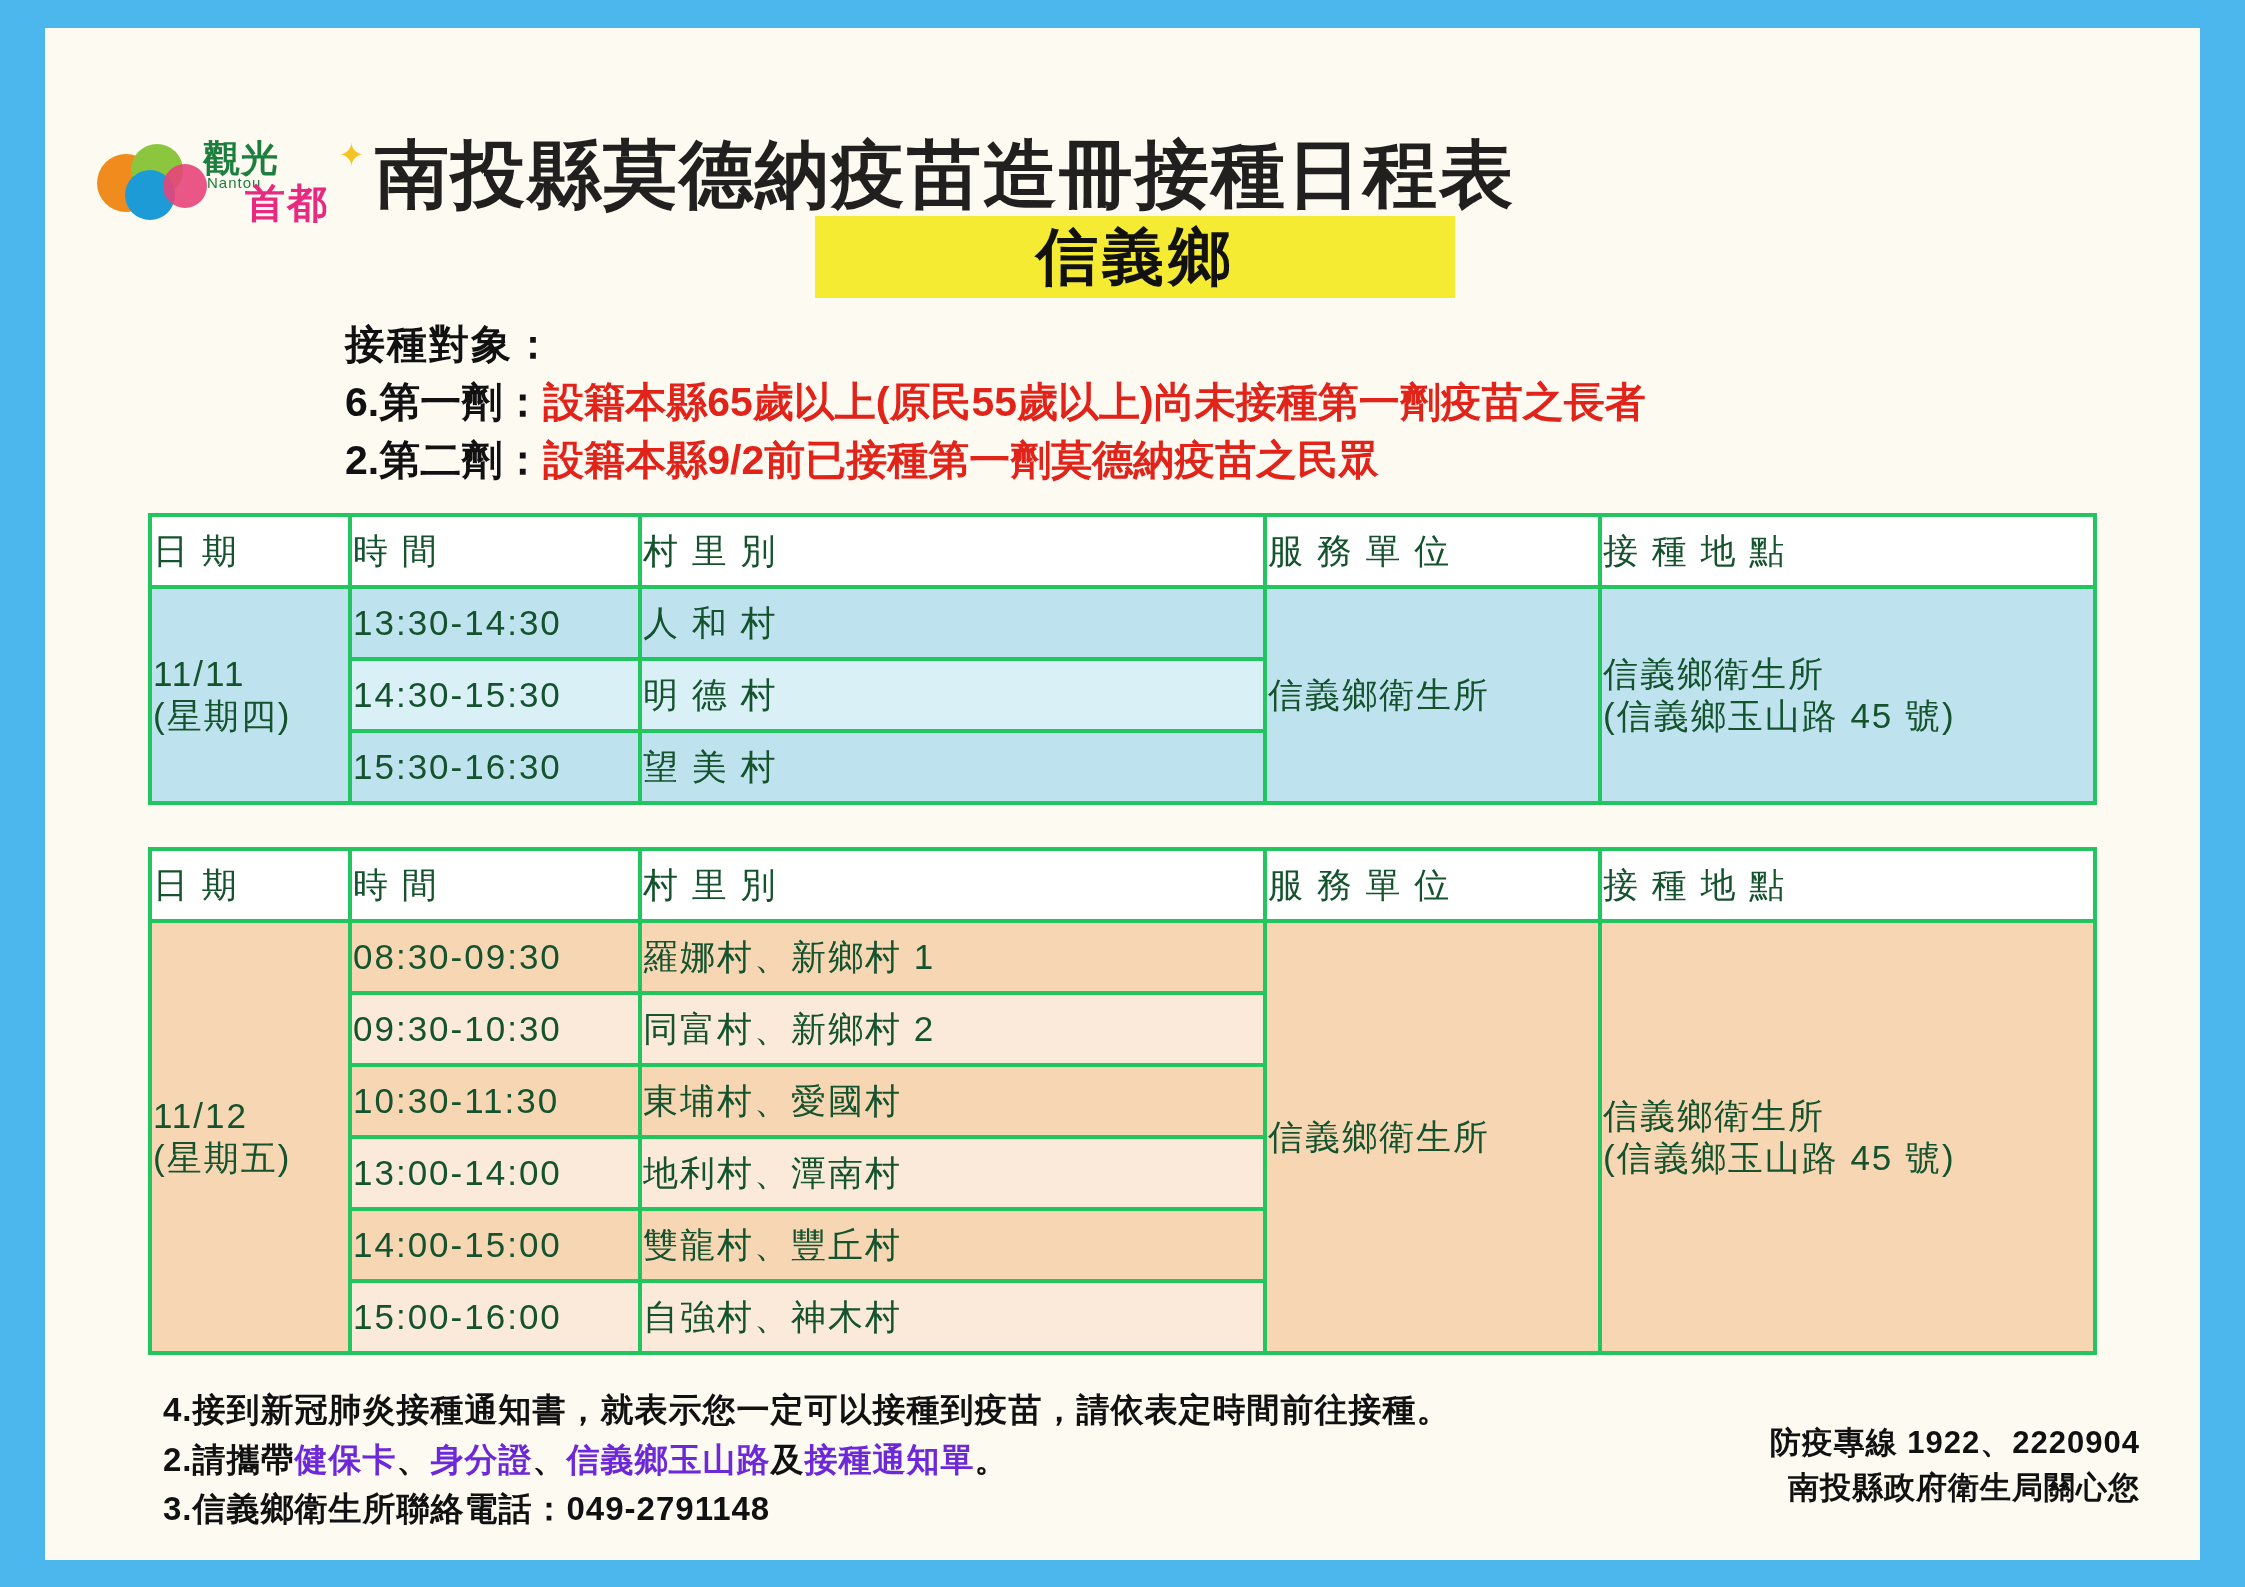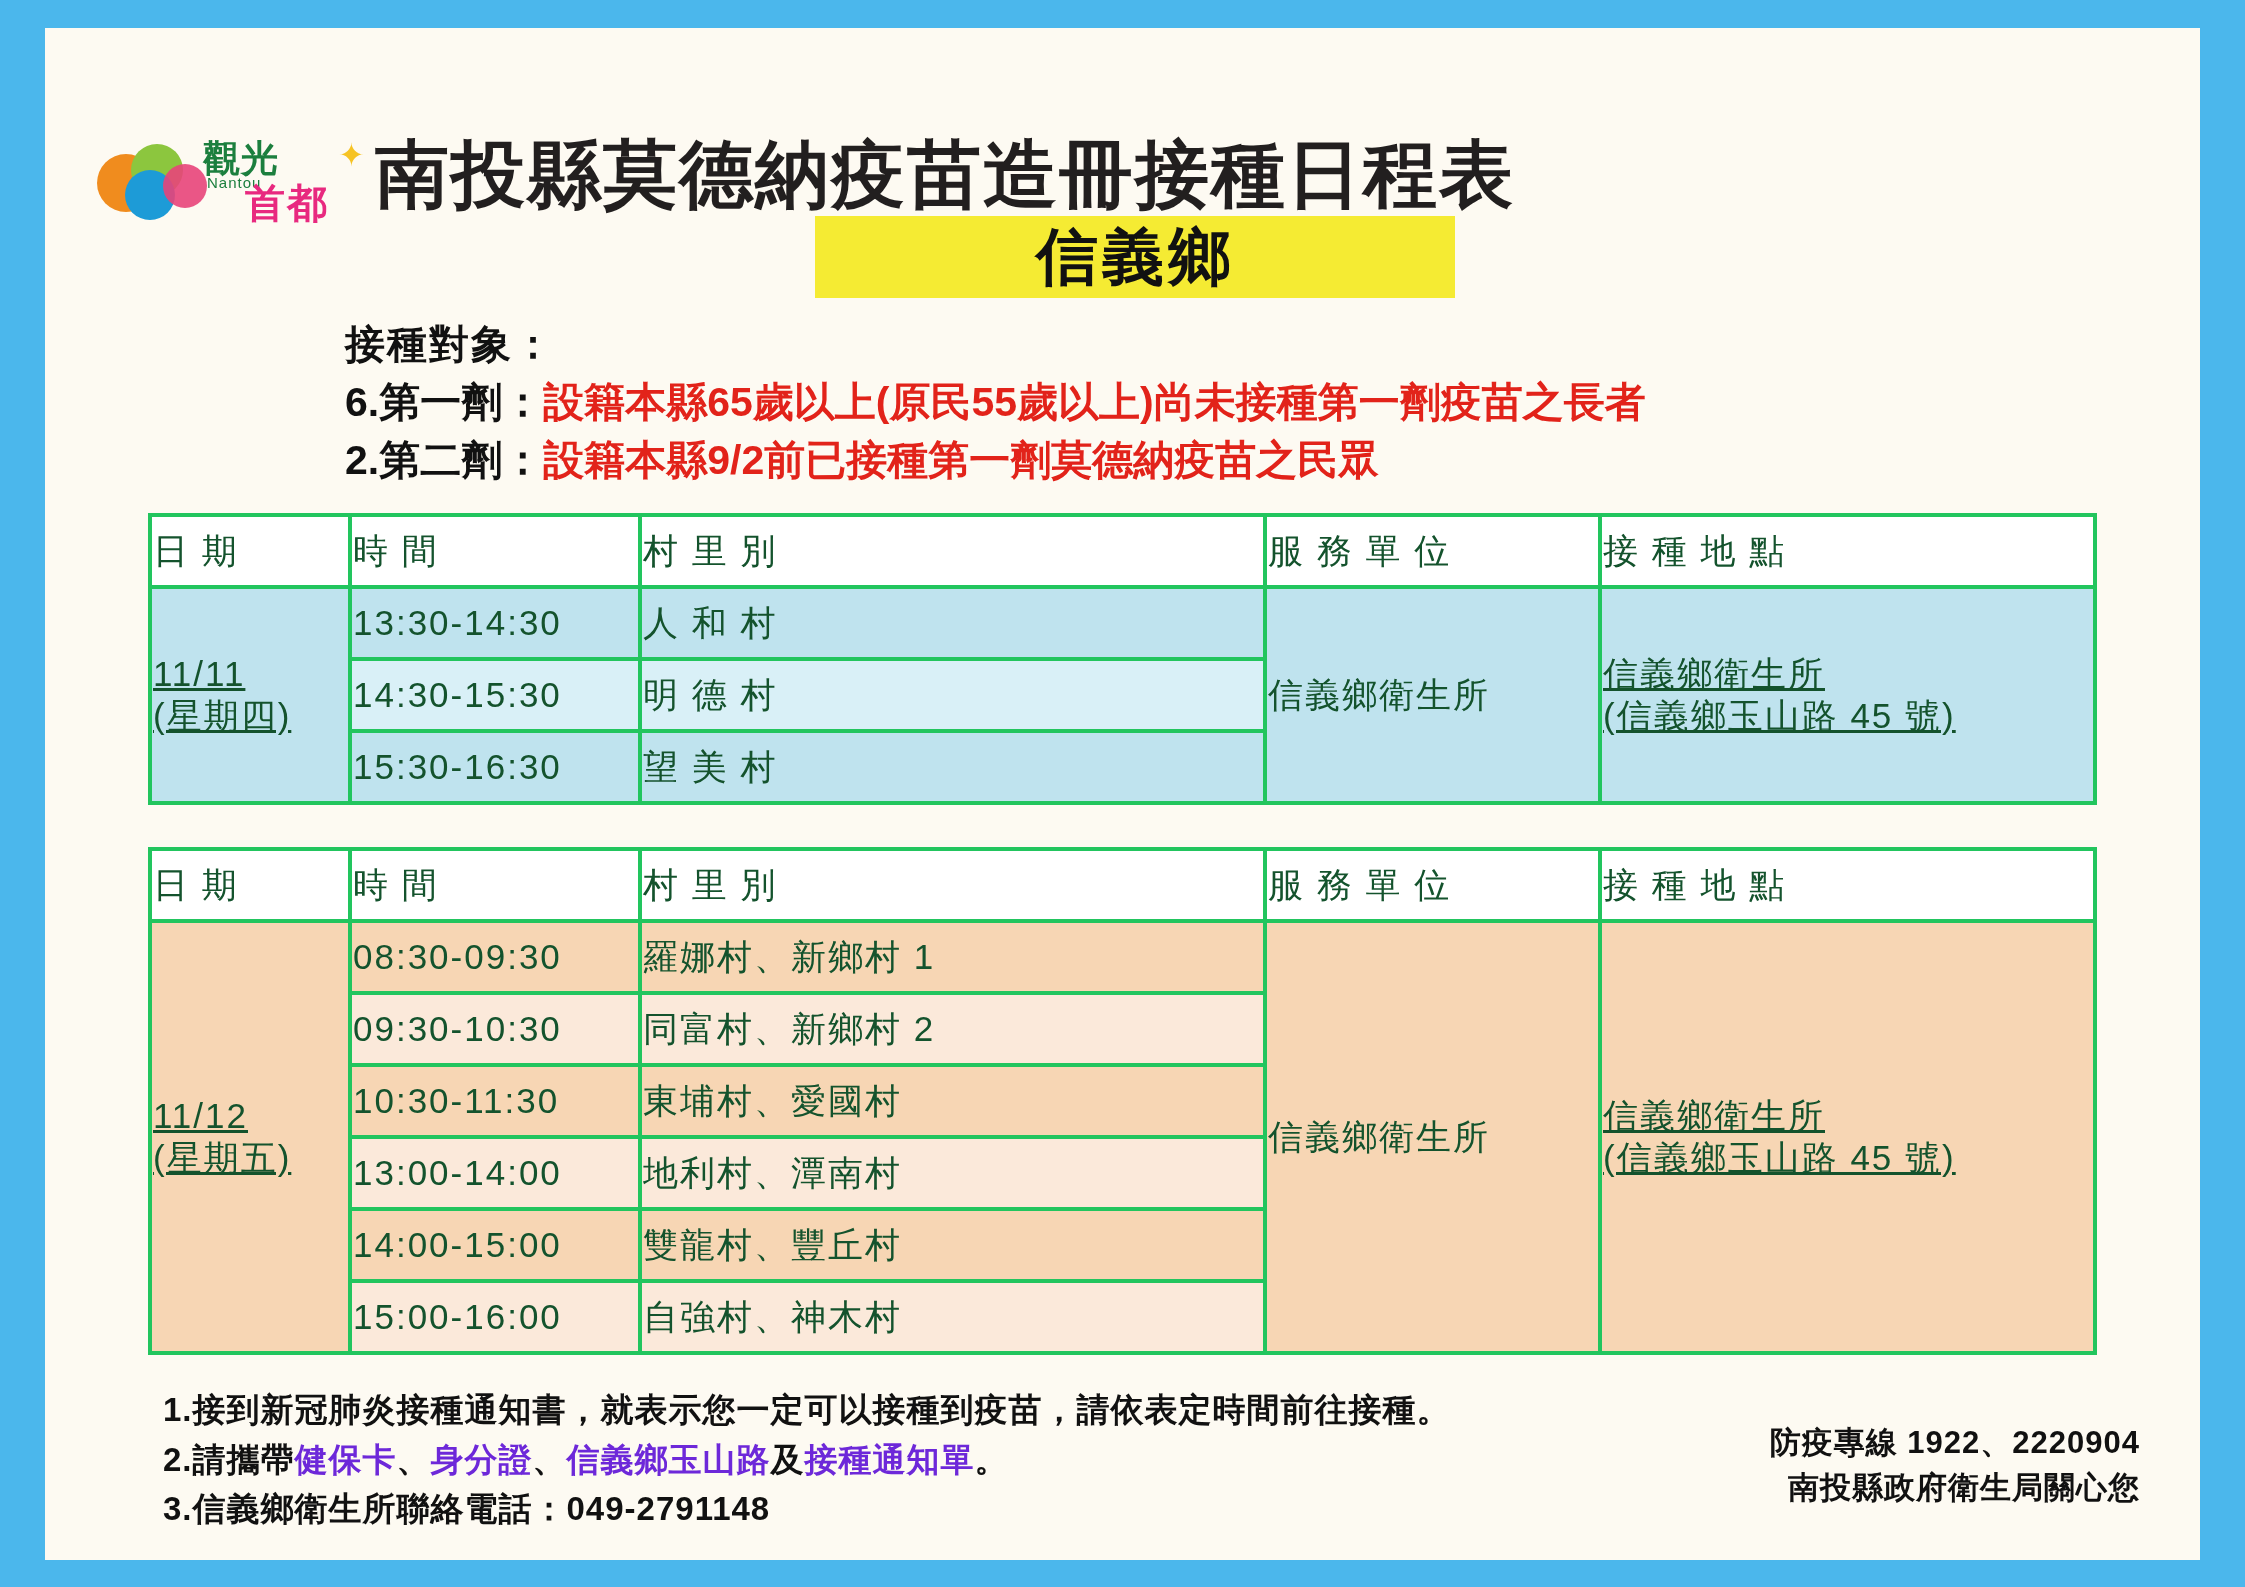--- a/index.html
+++ b/index.html
@@ -167,21 +167,21 @@
   .t1 td { background: #BFE3EE; }
   .t1 td.alt { background: #D9F0F7; }
   .t1 td.datecell, .t1 td.unitcell, .t1 td.placecell { background: #BFE3EE; }
 
   .t2 { margin-top: 42px; }
   .t2 td { background: #F7D6B4; }
   .t2 td.alt { background: #FBE9DA; }
 
   .datecell { font-size: 36px; line-height: 1.18; }
   .mono { font-family: "DejaVu Sans Mono", monospace; font-size: 33px; letter-spacing: 0px;}
-  .two-line { line-height: 1.2; text-decoration: underline; }
+  .two-line { line-height: 1.2; }
 
   
   .footer {
     position: relative;
     margin-top: 30px;
     padding-left: 118px;
     padding-right: 60px;
   }
   .note {
     font-size: 33px;
@@ -329,21 +329,21 @@
         <td>雙龍村、豐丘村</td>
       </tr>
       <tr>
         <td class="mono alt">15:00-16:00</td>
         <td class="alt">自強村、神木村</td>
       </tr>
     </tbody>
   </table>
 
   <div class="footer">
-    <div class="note">1.接到新冠肺炎接種通知書，就表示您一定可以接種到疫苗，請依表定時間前往接種。</div>
+    <div class="note">4.接到新冠肺炎接種通知書，就表示您一定可以接種到疫苗，請依表定時間前往接種。</div>
     <div class="note">
       <span>2.請攜帶</span><span class="hl">健保卡</span><span>、</span><span class="hl">身分證</span><span>、</span><span class="hl">信義鄉玉山路</span><span>及</span><span class="hl">接種通知單</span><span>。</span>
     </div>
     <div class="note">3.信義鄉衛生所聯絡電話：049-2791148</div>
     <div class="hotline">
       <div>防疫專線 1922、2220904</div>
       <div>南投縣政府衛生局關心您</div>
     </div>
   </div>
 

